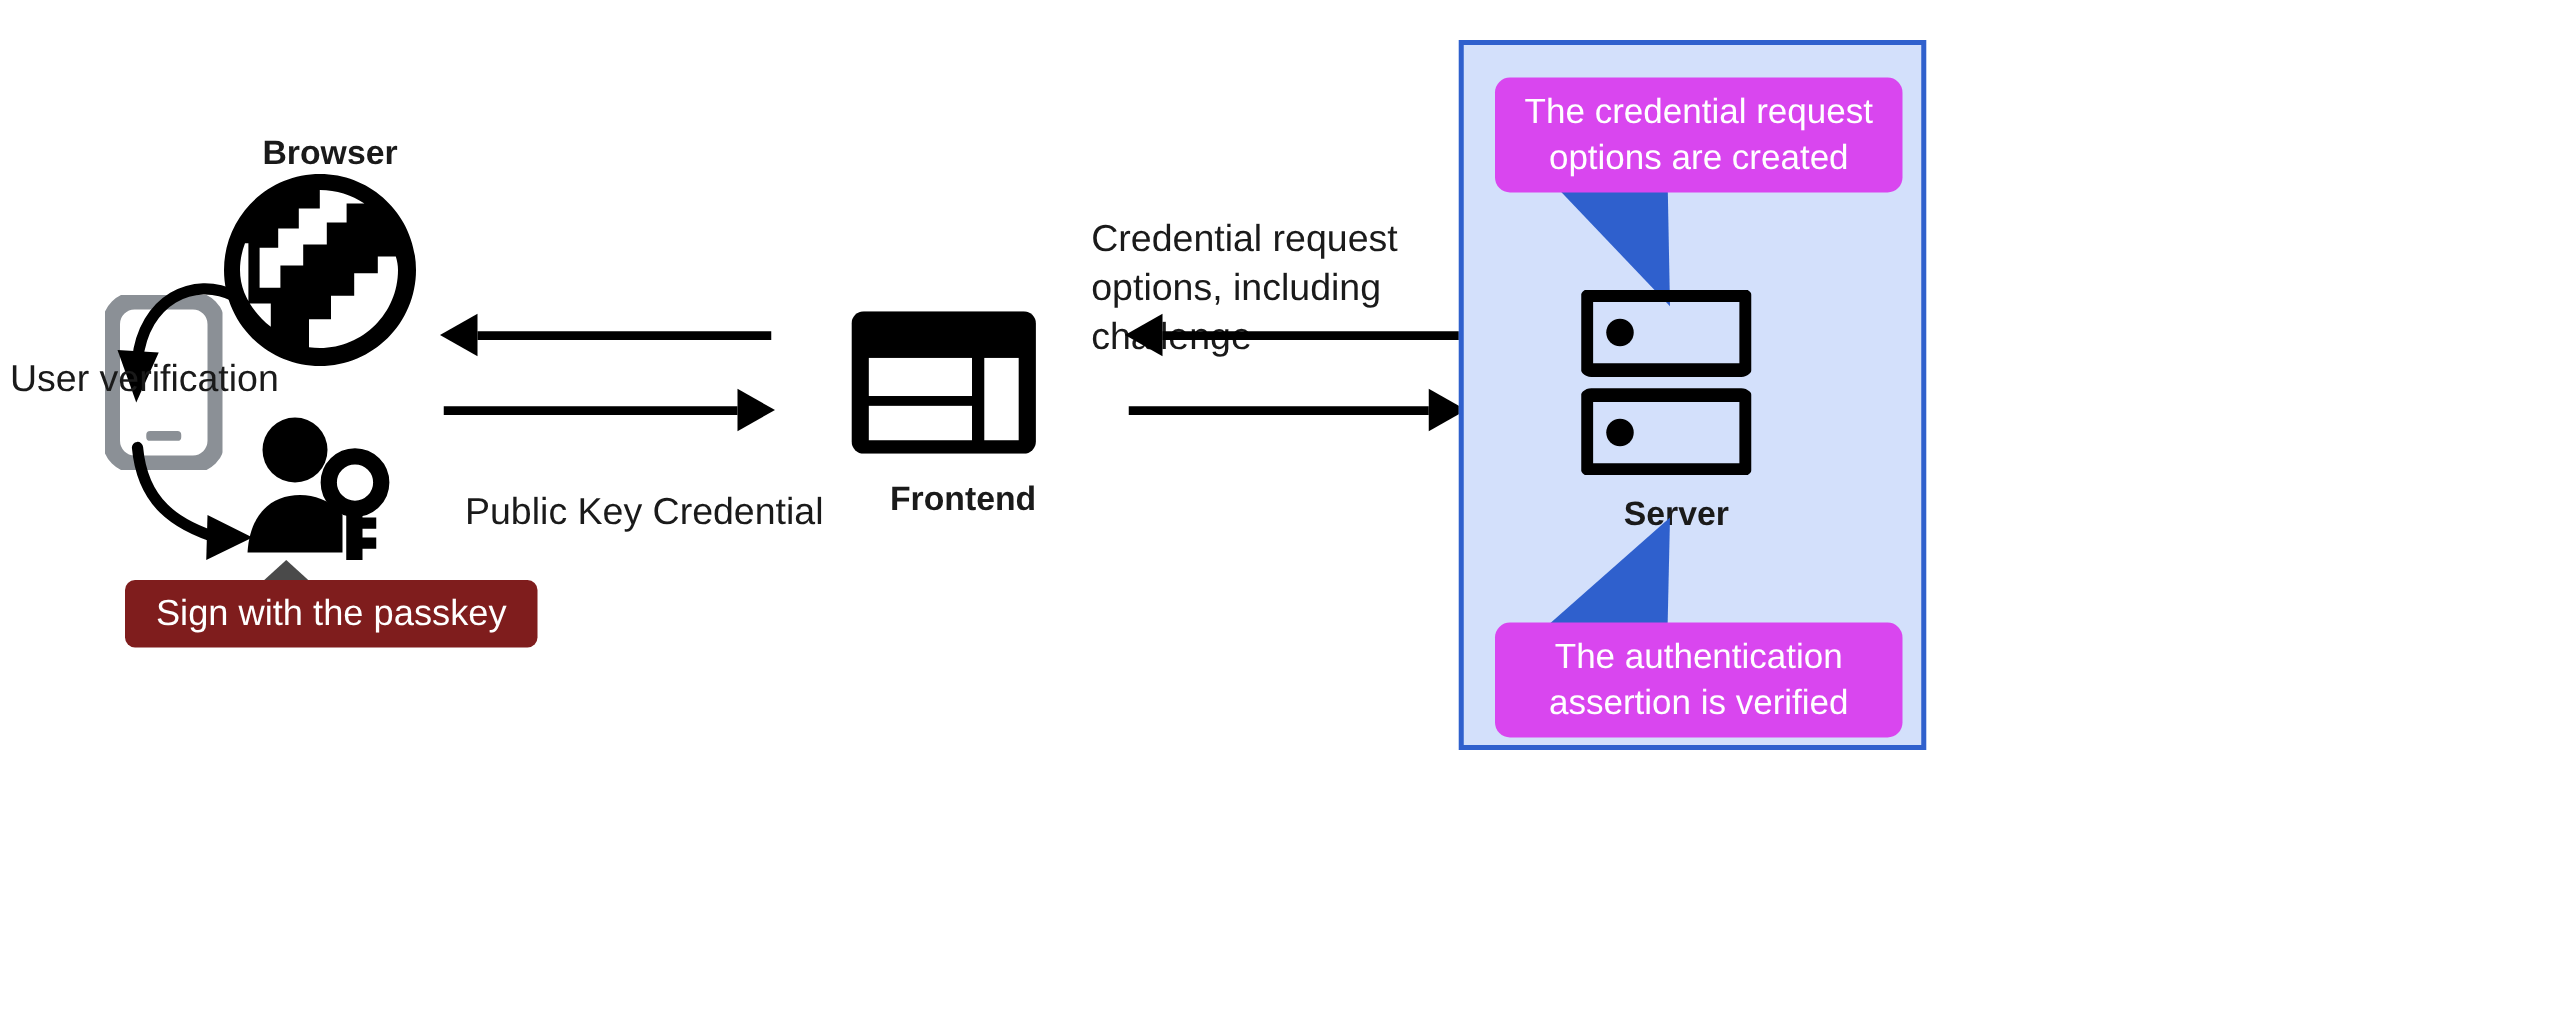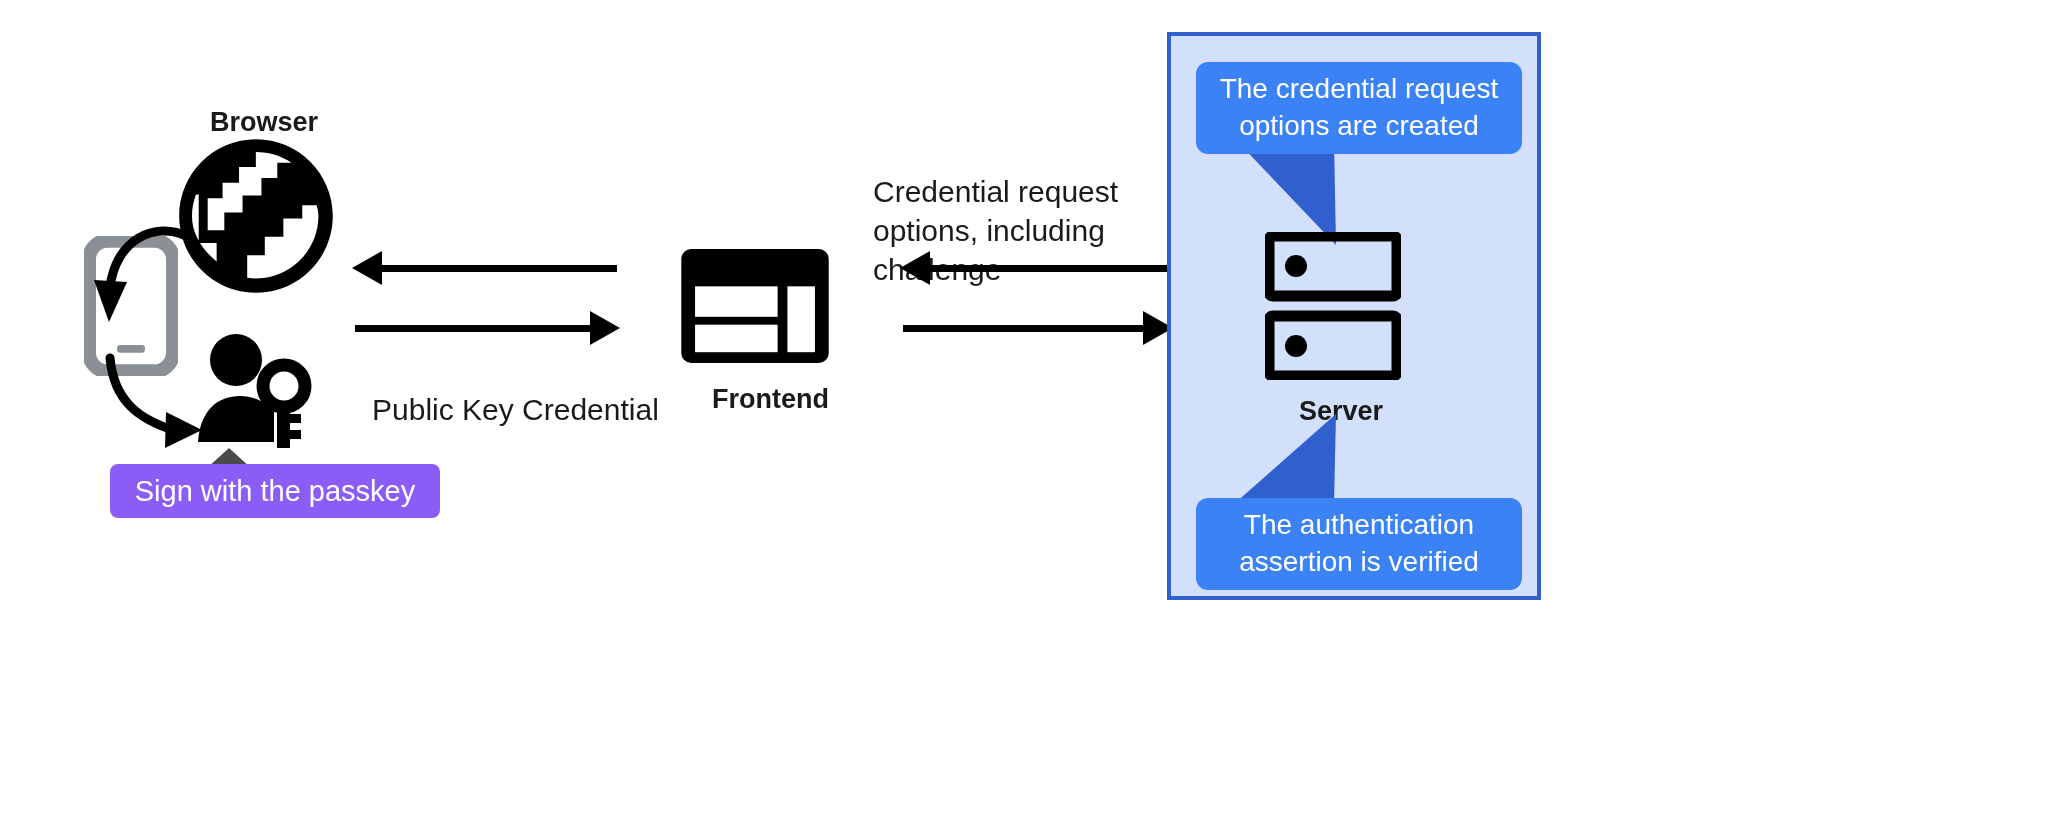--- a/index.html
+++ b/index.html
@@ -49,25 +49,25 @@
   #user-wrap { left: 192px; top: 330px; width: 120px; height: 120px; }
 
   
   #curve-arrows { left: 70px; top: 180px; width: 300px; height: 300px; }
 
   
   #user-verification { left: 8px; top: 285px; }
 
   
   #passkey-tooltip {
-    left: 110px;
+    left: 100px;
     top: 464px;
     width: 330px;
     height: 54px;
-    background: #8b5cf6;
+    background: #7f1d1d;
     border-radius: 8px;
     display: flex;
     align-items: center;
     justify-content: center;
   }
   #passkey-tooltip .tip-text {
     color: #ffffff;
     font-size: 29px;
     font-family: "Liberation Sans", sans-serif;
     white-space: nowrap;
@@ -125,21 +125,21 @@
     left: 1167px;
     top: 32px;
     width: 374px;
     height: 568px;
     background: #d3e0fb;
     border: 4px solid #2f60cd;
     box-sizing: border-box;
   }
   .bubble {
     position: absolute;
-    background: #3b82f6;
+    background: #d946ef;
     border-radius: 12px;
     color: #ffffff;
     text-align: center;
     font-size: 28px;
     line-height: 1.32;
     font-family: "Liberation Sans", sans-serif;
     display: flex;
     align-items: center;
     justify-content: center;
     padding: 10px 14px;
@@ -181,20 +181,21 @@
     <svg viewBox="0 0 300 300" width="300" height="300" aria-hidden="true">
 
       <path d="M118 57 C 85 40, 45 60, 40 108" fill="none" stroke="#000" stroke-width="9" stroke-linecap="round"></path>
       <polygon points="24,100 57,102 39,142" fill="#000"></polygon>
 
       <path d="M40 178 C 44 222, 70 240, 106 251" fill="none" stroke="#000" stroke-width="9" stroke-linecap="round"></path>
       <polygon points="96,232 132,250 95,268" fill="#000"></polygon>
     </svg>
   </div>
 
+  <div class="label" id="user-verification">User verification</div>
 
   <div class="abs" id="user-wrap">
     <svg viewBox="0 0 120 120" width="120" height="120" aria-hidden="true">
       <circle cx="44" cy="30" r="26" fill="#000"></circle>
       <path d="M6 112 C 8 80, 26 66, 48 66 C 62 66, 74 72, 82 82 L 82 112 Z" fill="#000"></path>
       <circle cx="92" cy="56" r="21" fill="none" stroke="#000" stroke-width="13"></circle>
       <rect x="85" y="74" width="13" height="44" fill="#000"></rect>
       <rect x="96" y="84" width="13" height="9" fill="#000"></rect>
       <rect x="96" y="100" width="13" height="9" fill="#000"></rect>
     </svg>

